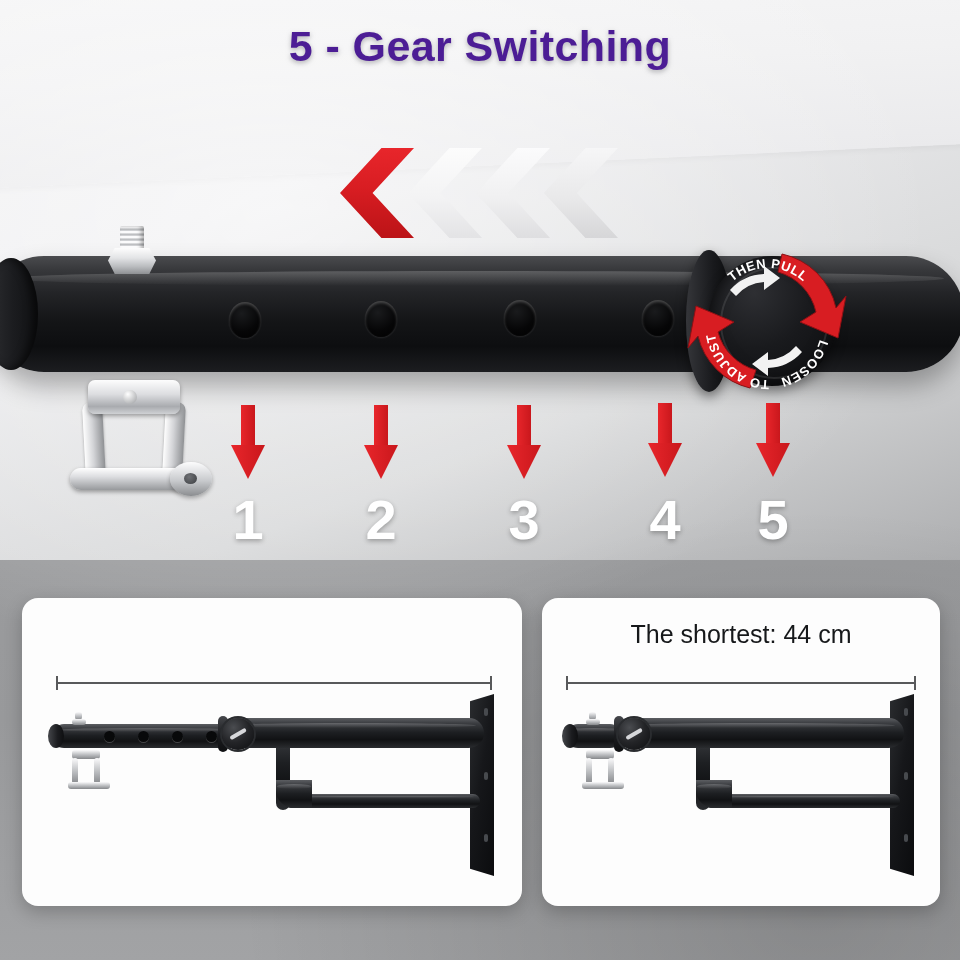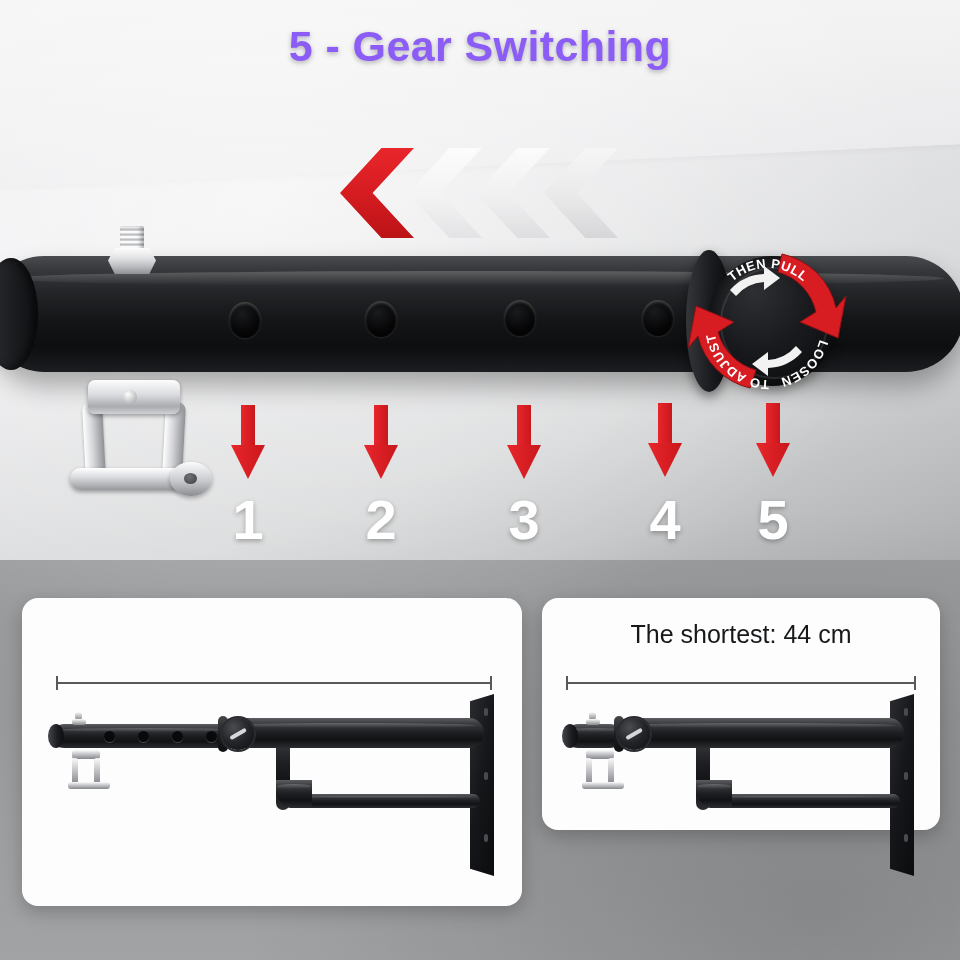--- a/index.html
+++ b/index.html
@@ -28,21 +28,21 @@
   }
   .bg-lower{
     position:absolute;left:0;right:0;top:560px;bottom:0;
     background:linear-gradient(180deg,#9a9b9d 0%,#98999b 40%,#a2a3a5 100%);
   }
 
   
   .title{
     position:absolute;left:0;right:0;top:22px;
     text-align:center;
-    font-size:43px;font-weight:bold;color:#8b5cf6;
+    font-size:43px;font-weight:bold;color:#4c1d95;
     letter-spacing:.4px;
     text-shadow:0 2px 5px rgba(120,120,125,.55);
   }
 
   
   .chev-wrap{position:absolute;left:340px;top:148px;width:340px;height:90px;}
   .chev{
     position:absolute;top:0;width:74px;height:90px;
   }
   .chev i{
@@ -175,21 +175,21 @@
     font-size:56px;font-weight:bold;color:#ffffff;
     text-shadow:0 2px 5px rgba(0,0,0,.30);
   }
 
   
   .card{
     position:absolute;background:#fdfdfd;border-radius:16px;
     box-shadow:0 6px 18px rgba(0,0,0,.22);
   }
   .card.left{left:22px;top:598px;width:500px;height:308px;}
-  .card.right{left:542px;top:598px;width:398px;height:232px;}
+  .card.right{left:542px;top:598px;width:398px;height:308px;}
   .card-title{
     position:absolute;left:0;right:0;top:22px;text-align:center;
     font-size:25px;color:#16181a;font-weight:normal;
   }
   .dimline{position:absolute;height:14px;}
   .dimline .ln{position:absolute;left:0;right:0;top:6px;height:2px;background:#58595b;}
   .dimline .tk{position:absolute;top:0;width:2px;height:14px;background:#58595b;}
   .dimline .tk.l{left:0;}
   .dimline .tk.r{right:0;}
 

